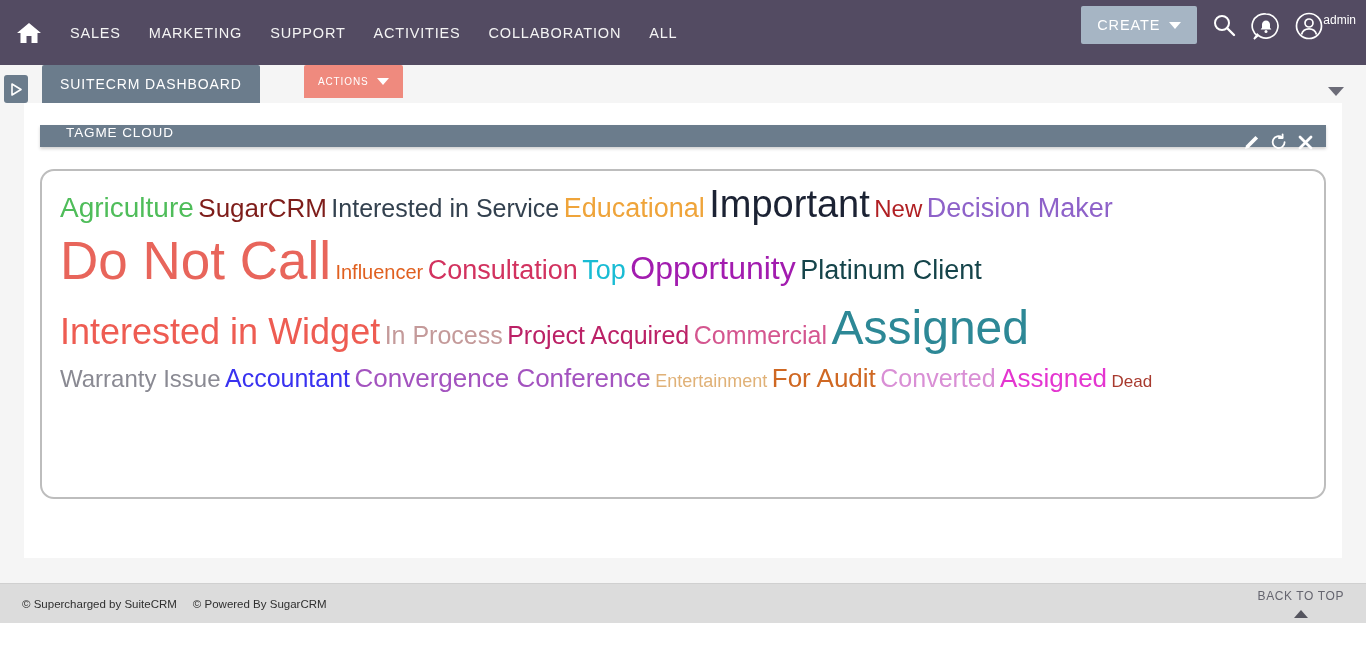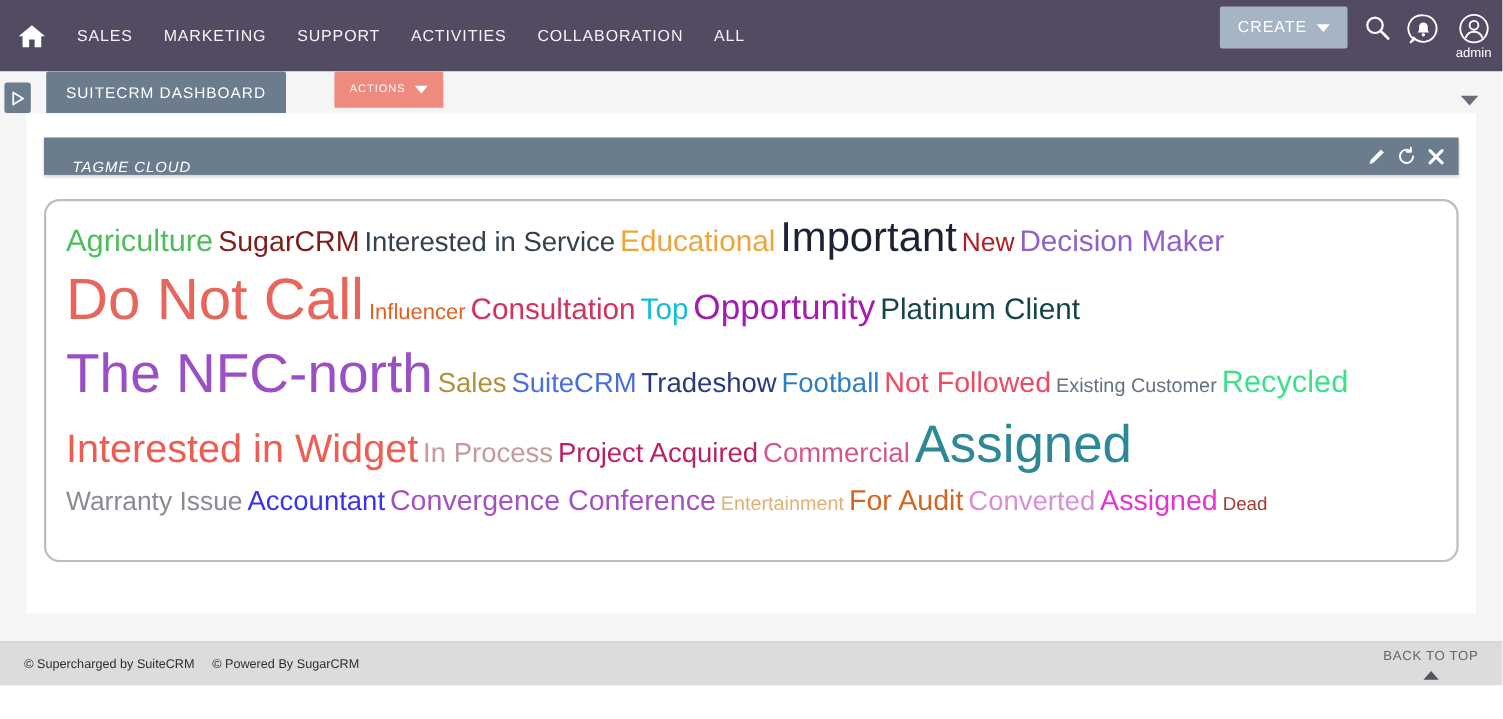--- a/index.html
+++ b/index.html
@@ -57,22 +57,22 @@
     margin-top: 2px;
   }
   .caret-down {
     width: 0; height: 0;
     border-left: 6px solid transparent;
     border-right: 6px solid transparent;
     border-top: 7px solid #ffffff;
   }
   .icon-btn {
     cursor: pointer;
-    display: flex; flex-direction: column;
-    align-items: center;
+    display: flex; flex-direction: row;
+    align-items: flex-start;
     color: #ffffff;
     padding-top: 8px;
   }
   .admin-label {
     font-size: 12px;
     color: #ffffff;
     margin-top: 1px;
   }
 
   
@@ -137,27 +137,26 @@
     background: #ffffff;
     margin: 0 24px;
     padding: 22px 16px 18px 16px;
     height: 455px;
   }
   .dashlet {
     border: 0;
   }
   .dashlet-header {
     background: #6b7c8c;
-    height: 34px;
-    display: flex;
-    align-items: flex-end;
+    height: 22px;
+    display: flex;
+    align-items: flex-start;
     padding: 0 14px 0 26px;
     position: relative;
     box-shadow: 0 2px 3px rgba(0,0,0,0.18);
-    font-style: italic;
   }
   .dashlet-title {
     color: #ffffff;
     font-size: 13.5px;
     letter-spacing: 0.9px;
   }
   .dashlet-tools {
     position: absolute;
     right: 13px; top: 0; height: 34px;
     display: flex; align-items: center; gap: 10px;
@@ -319,30 +318,20 @@
 
         <div class="cloud-line" style="margin-top:10px;">
           <span class="tag" style="font-size:53px;color:#e8655b;">Do Not Call</span>
           <span class="tag" style="font-size:20px;color:#e0601f;">Influencer</span>
           <span class="tag" style="font-size:27px;color:#d2325f;">Consultation</span>
           <span class="tag" style="font-size:27px;color:#19bcd4;">Top</span>
           <span class="tag" style="font-size:32px;color:#a21caf;">Opportunity</span>
           <span class="tag" style="font-size:27px;color:#15444a;">Platinum Client</span>
         </div>
 
-        <div class="cloud-line" style="margin-top:14px;">
-          <span class="tag" style="font-size:50px;color:#9b4fc4;">The NFC-north</span>
-          <span class="tag" style="font-size:25px;color:#b09038;">Sales</span>
-          <span class="tag" style="font-size:25px;color:#4a6ee0;">SuiteCRM</span>
-          <span class="tag" style="font-size:25px;color:#263a82;">Tradeshow</span>
-          <span class="tag" style="font-size:25px;color:#2e7ec4;">Football</span>
-          <span class="tag" style="font-size:26px;color:#f04a63;">Not Followed</span>
-          <span class="tag" style="font-size:18px;color:#64717f;">Existing Customer</span>
-          <span class="tag" style="font-size:28px;color:#3fe08a;">Recycled</span>
-        </div>
 
         <div class="cloud-line" style="margin-top:16px;">
           <span class="tag" style="font-size:36px;color:#ee5c52;">Interested in Widget</span>
           <span class="tag" style="font-size:25px;color:#c49a9a;">In Process</span>
           <span class="tag" style="font-size:25px;color:#bb2166;">Project Acquired</span>
           <span class="tag" style="font-size:25px;color:#d4568f;">Commercial</span>
           <span class="tag" style="font-size:48px;color:#2d8896;">Assigned</span>
         </div>
 
         <div class="cloud-line" style="margin-top:12px;">

